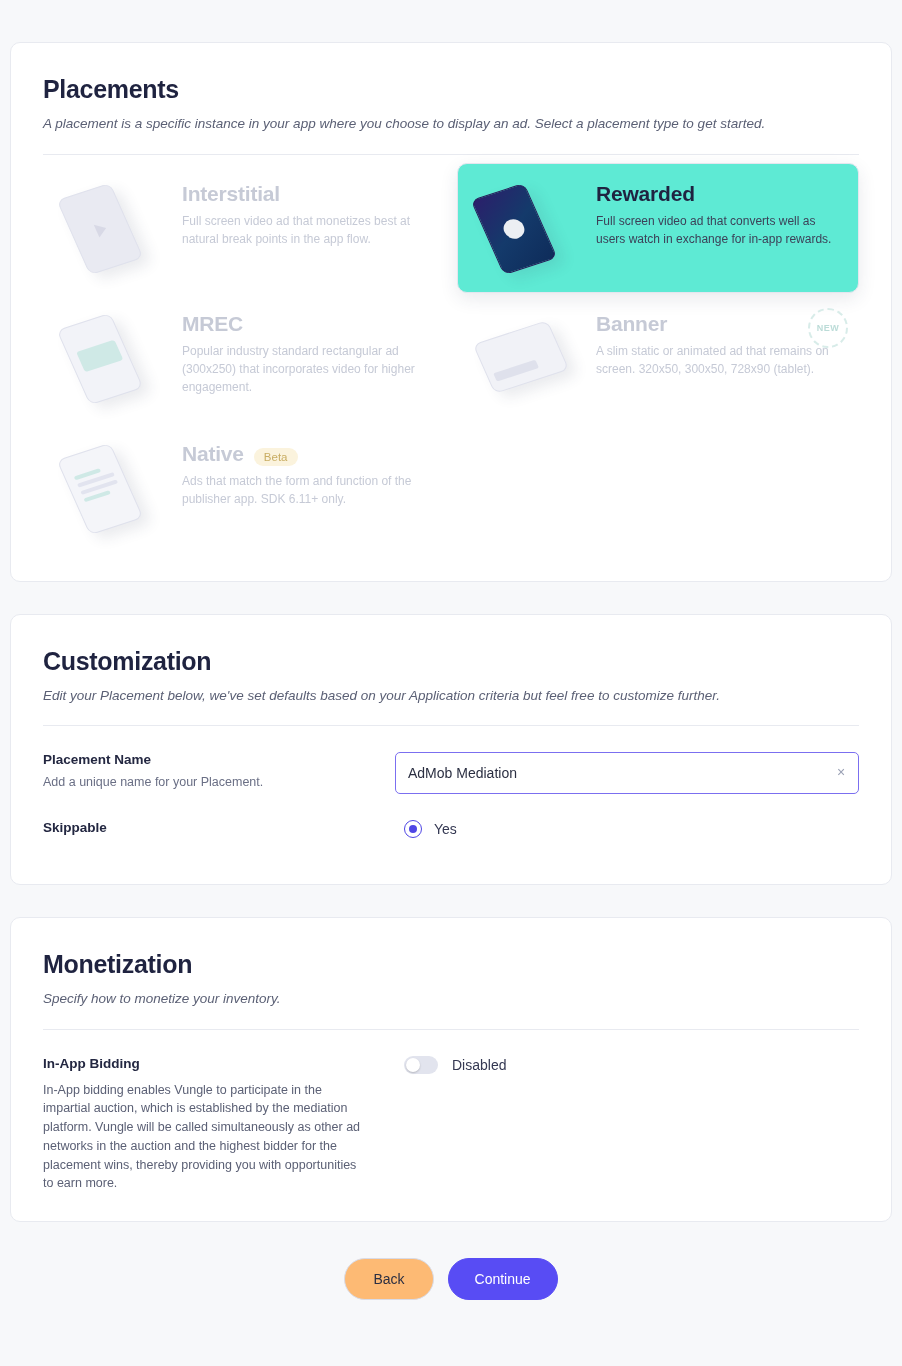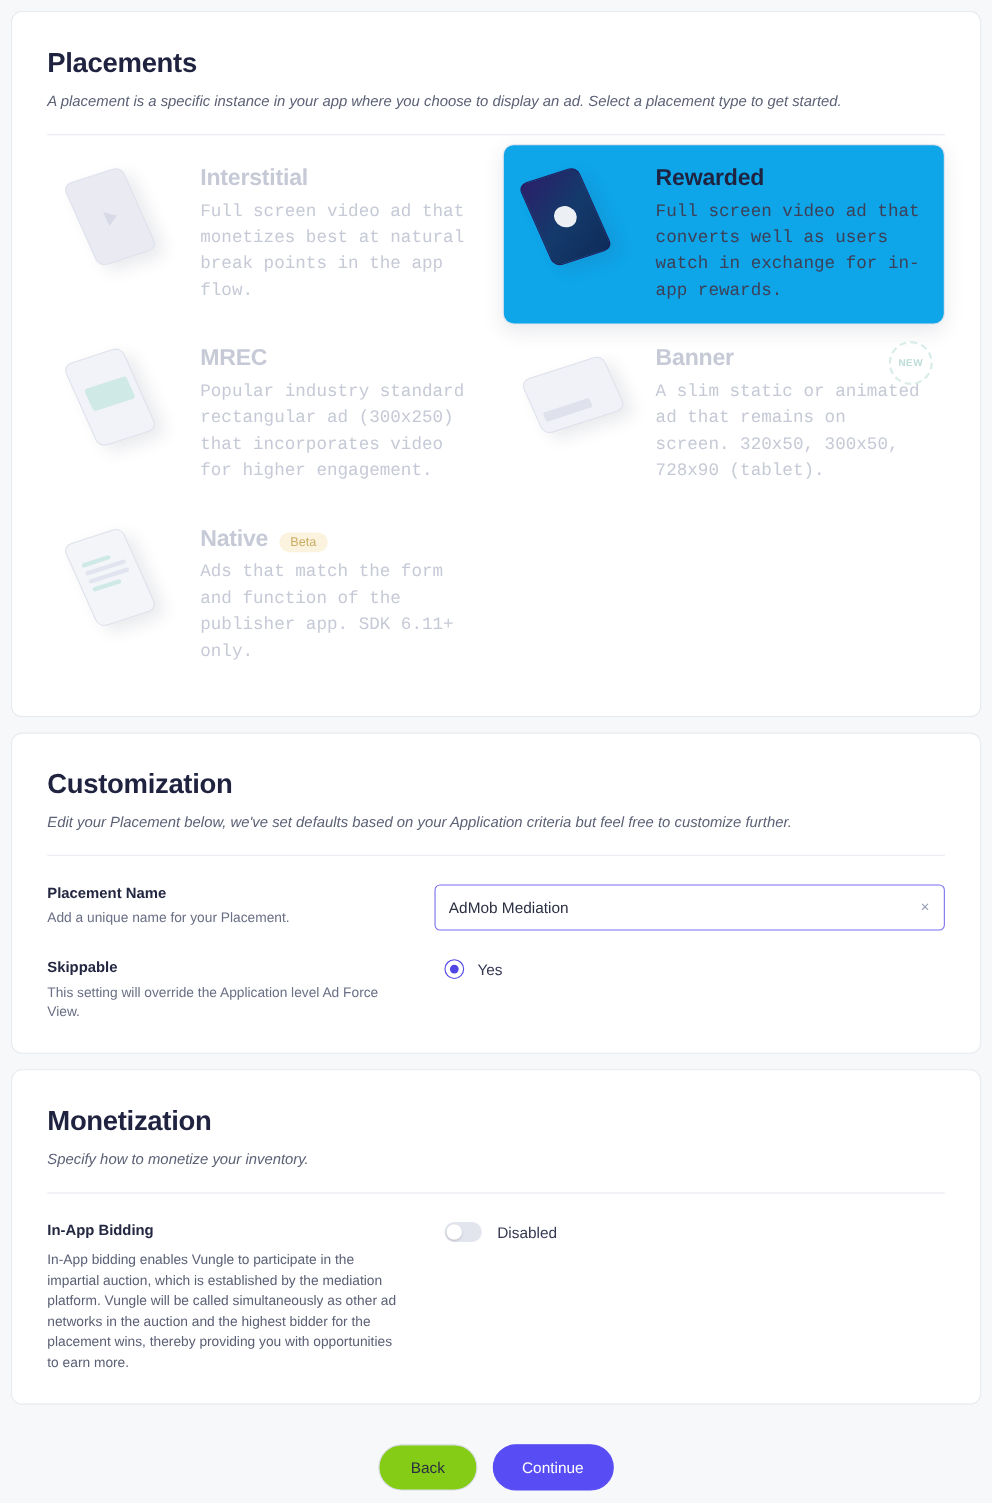--- a/index.html
+++ b/index.html
@@ -12,20 +12,21 @@
     -webkit-font-smoothing: antialiased;
   }
   .page { width: 902px; padding: 10px 10px 0 10px; }
 
   .card {
     background: #ffffff;
     border: 1px solid #e8eaf0;
     border-radius: 10px;
     margin-bottom: 14px;
     padding: 32px 32px 28px 32px;
+    margin-top: 32px;
   }
 
   h2.section-title {
     font-size: 25px;
     font-weight: bold;
     letter-spacing: -0.3px;
     color: #1f2340;
     margin-bottom: 10px;
   }
   .section-sub {
@@ -50,39 +51,38 @@
   .placement {
     display: flex;
     align-items: flex-start;
     gap: 14px;
     padding: 18px 14px;
     border-radius: 10px;
     border: 1px solid transparent;
     position: relative;
   }
   .placement.selected {
-    background: #0ea5e9;
+    background: #5eead4;
     border: 1px solid #e4e6ef;
     box-shadow: 0 6px 18px rgba(40,45,80,.10);
   }
   .placement .thumb { flex: 0 0 110px; height: 92px; position: relative; }
   .placement .body { flex: 1; }
   .p-title {
     font-size: 21px;
     font-weight: bold;
     letter-spacing: -0.2px;
     color: #c6cad6;
     margin-bottom: 6px;
   }
   .placement.selected .p-title { color: #1f2340; }
   .p-desc {
-    font-size: 16px;
+    font-size: 12px;
     line-height: 1.5;
     color: #c6cad6;
-    font-family: Liberation Mono, monospace;
   }
   .placement.selected .p-desc { color: #3c4158; }
 
   .badge-beta {
     display: inline-block;
     background: #fbf3dd;
     color: #c9ad63;
     font-size: 11.5px;
     border-radius: 10px;
     padding: 3px 10px;
@@ -269,21 +269,21 @@
     padding: 22px 0 30px 0;
   }
   .btn {
     font-family: "Liberation Sans", sans-serif;
     font-size: 14px;
     border-radius: 22px;
     height: 42px;
     padding: 0 28px;
     cursor: pointer;
     border: 1px solid #d9dbe6;
-    background: #84cc16;
+    background: #fdba74;
     color: #2b2f42;
   }
   .btn.primary {
     background: #584cf4;
     border-color: #584cf4;
     color: #fff;
     padding: 0 26px;
   }
 </style>
 </head>
@@ -391,21 +391,20 @@
         <div class="text-input-wrap">
           <input class="text-input" type="text" value="AdMob Mediation" style="">
           <span class="clear-x">×</span>
         </div>
       </div>
     </div>
 
     <div class="form-row">
       <div class="form-label-col">
         <div class="form-label">Skippable</div>
-        <div class="form-help">This setting will override the Application level Ad Force View.</div>
       </div>
       <div class="form-field-col">
         <div class="radio-row">
           <span class="radio checked"></span>
           <span class="radio-label">Yes</span>
         </div>
       </div>
     </div>
   </section>
 

